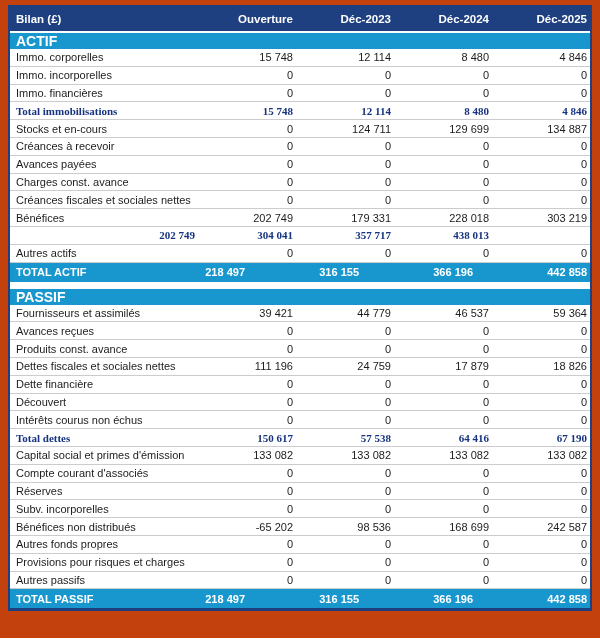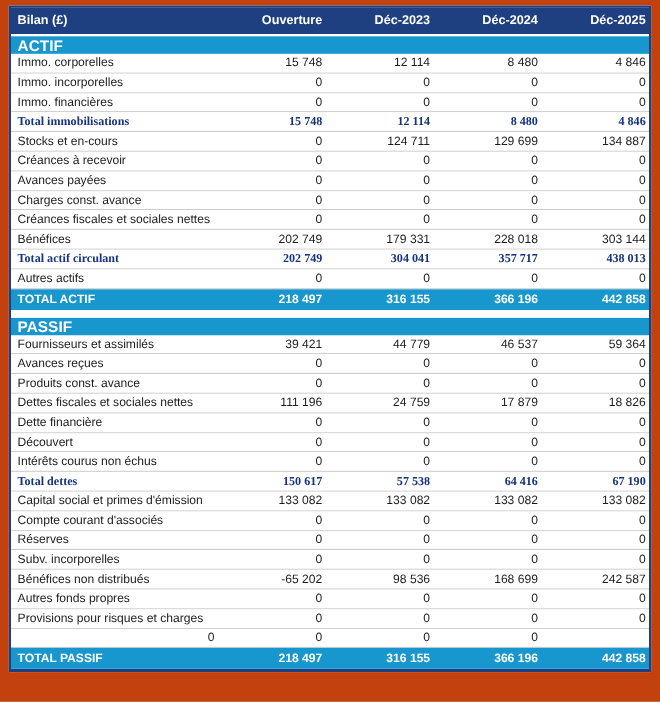--- a/index.html
+++ b/index.html
@@ -61,20 +61,21 @@
     font-weight: bold;
     color: #16337f;
     font-family: Liberation Serif, serif;
   }
   .row.grand {
     height: 19px;
     background: #1897cf;
     color: #ffffff;
     font-weight: bold;
     font-size: 11px;
+    gap: 16px;
   }
   .gap   { height: 2px; background: #ffffff; }
   .gap.big { height: 7px; background: #ffffff; }
 </style>
 </head>
 <body>
 
 <div class="sheet">
   <div class="tbl">
 
@@ -153,24 +154,23 @@
           <div class="cell num">0</div>
           <div class="cell num">0</div>
           <div class="cell num">0</div>
           <div class="cell num">0</div>
         </div>
         <div class="row data">
           <div class="cell label">Bénéfices</div>
           <div class="cell num">202 749</div>
           <div class="cell num">179 331</div>
           <div class="cell num">228 018</div>
-          <div class="cell num">303 144</div>
+          <div class="cell num">303 219</div>
         </div>
         <div class="row data bold">
-          <div class="cell label">Total actif circulant</div>
           <div class="cell num">202 749</div>
           <div class="cell num">304 041</div>
           <div class="cell num">357 717</div>
           <div class="cell num">438 013</div>
         </div>
         <div class="row data">
           <div class="cell label">Autres actifs</div>
           <div class="cell num">0</div>
           <div class="cell num">0</div>
           <div class="cell num">0</div>
@@ -286,20 +286,21 @@
           <div class="cell num">0</div>
         </div>
         <div class="row data">
           <div class="cell label">Provisions pour risques et charges</div>
           <div class="cell num">0</div>
           <div class="cell num">0</div>
           <div class="cell num">0</div>
           <div class="cell num">0</div>
         </div>
         <div class="row data">
+          <div class="cell label">Autres passifs</div>
           <div class="cell num">0</div>
           <div class="cell num">0</div>
           <div class="cell num">0</div>
           <div class="cell num">0</div>
         </div>
         <div class="row grand">
           <div class="cell label">TOTAL PASSIF</div>
           <div class="cell num">218 497</div>
           <div class="cell num">316 155</div>
           <div class="cell num">366 196</div>

